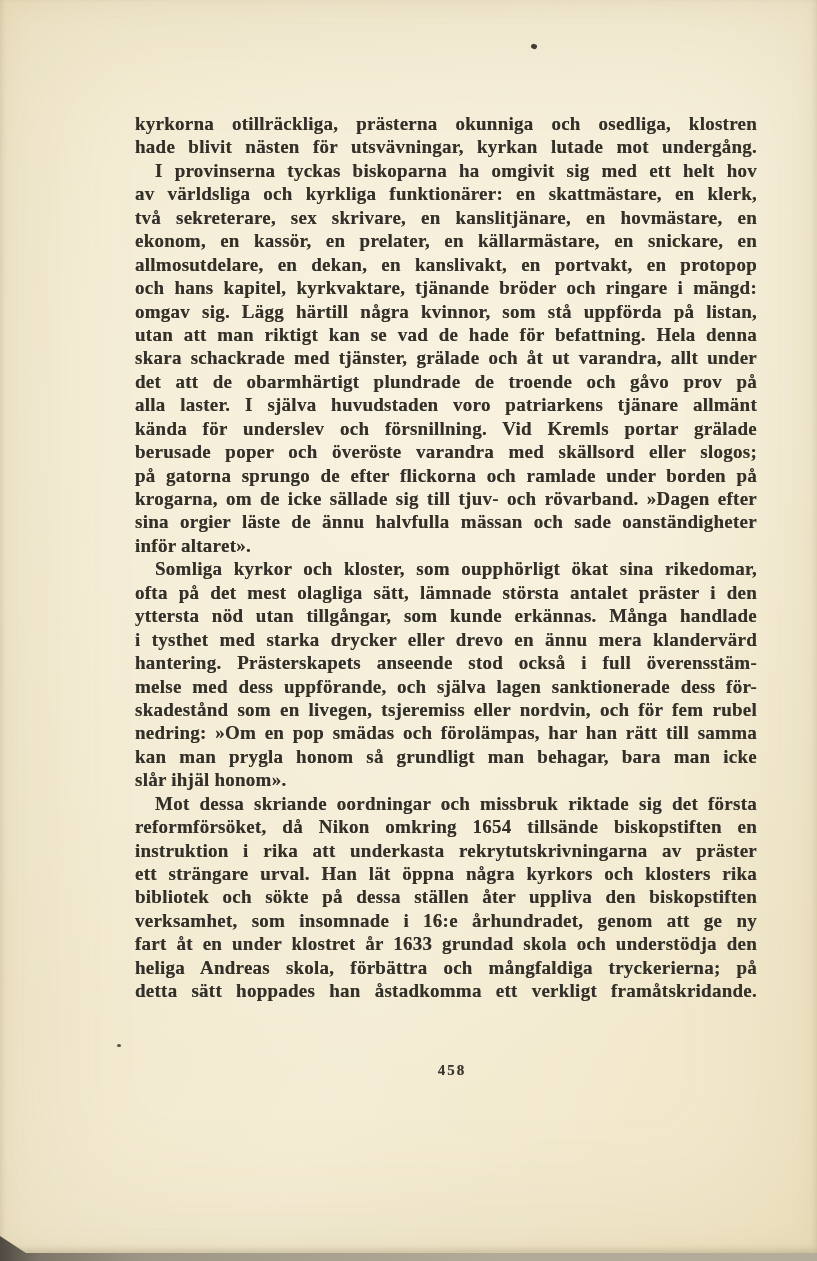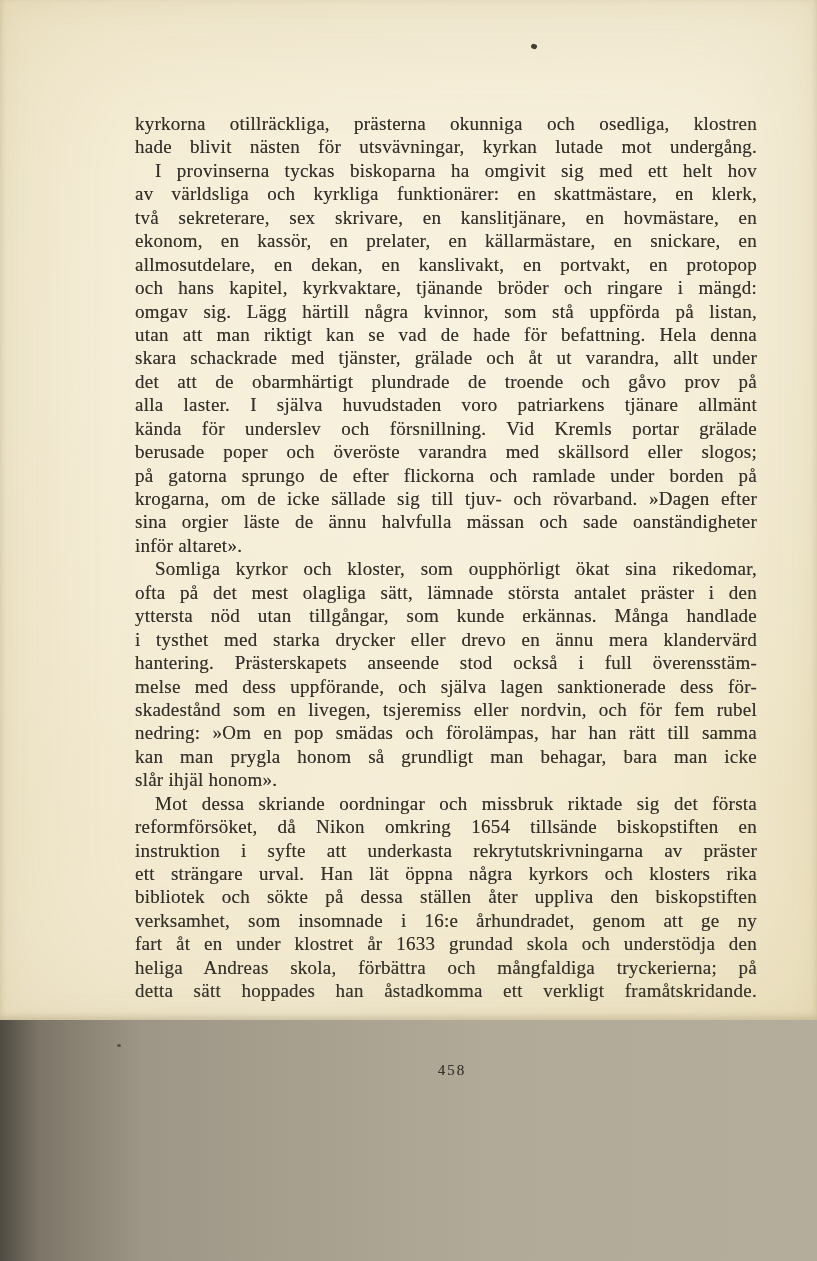--- a/index.html
+++ b/index.html
@@ -2,25 +2,26 @@
 <html><head>
 <meta charset="utf-8">
 <style>
   html,body { margin:0; padding:0; }
   .scan {
     position:relative; width:817px; height:1261px; overflow:hidden;
     background: linear-gradient(90deg, #4f4a42 0px, #7d7668 40px, #9d9686 140px, #a9a190 320px, #b2aa99 60%, #b5ad9c 100%);
     font-family:"Liberation Serif","DejaVu Serif",serif;
   }
   .page {
-    position:absolute; left:0; top:0; width:817px; height:1020px;
+    position:absolute; left:0; top:0; width:817px; height:1253px;
     background:
       radial-gradient(130% 90% at 45% 30%, rgba(253,249,238,0.55), rgba(253,249,238,0) 65%),
       linear-gradient(115deg, #efe5c6 0%, #f2e9cf 40%, #f4ecd4 60%, #f0e6c7 100%);
     clip-path: polygon(0 0, 817px 0, 817px 1253px, 26px 1253px, 0 1236px);
+    font-weight: bold;
   }
   .page::after {
     content:""; position:absolute; inset:0; pointer-events:none;
     box-shadow: inset 0 0 140px rgba(168,140,80,0.16), inset 0 0 30px rgba(168,140,80,0.09), inset 0 -3px 6px rgba(110,95,65,0.25);
   }
   .textblock {
     position:absolute; left:135px; top:112px; width:622px;
     color:#33302a; font-size:19px; line-height:23.45px; letter-spacing:0.25px;
     text-shadow: 0 0 0.5px rgba(45,40,32,0.55);
   }
@@ -77,21 +78,21 @@
         <div class="line">melse med dess uppförande, och själva lagen sanktionerade dess för-</div>
         <div class="line">skadestånd som en livegen, tsjeremiss eller nordvin, och för fem rubel</div>
         <div class="line">nedring: »Om en pop smädas och förolämpas, har han rätt till samma</div>
         <div class="line">kan man prygla honom så grundligt man behagar, bara man icke</div>
         <div class="line short">slår ihjäl honom».</div>
       </div>
 
       <div class="para indent">
         <div class="line">Mot dessa skriande oordningar och missbruk riktade sig det första</div>
         <div class="line">reformförsöket, då Nikon omkring 1654 tillsände biskopstiften en</div>
-        <div class="line">instruktion i syfte att underkasta rekrytutskrivningarna av präster</div>
+        <div class="line">instruktion i rika att underkasta rekrytutskrivningarna av präster</div>
         <div class="line">ett strängare urval. Han lät öppna några kyrkors och klosters rika</div>
         <div class="line">bibliotek och sökte på dessa ställen åter uppliva den biskopstiften</div>
         <div class="line">verksamhet, som insomnade i 16:e århundradet, genom att ge ny</div>
         <div class="line">fart åt en under klostret år 1633 grundad skola och understödja den</div>
         <div class="line">heliga Andreas skola, förbättra och mångfaldiga tryckerierna; på</div>
         <div class="line">detta sätt hoppades han åstadkomma ett verkligt framåtskridande.</div>
       </div>
 
     </div>
 

